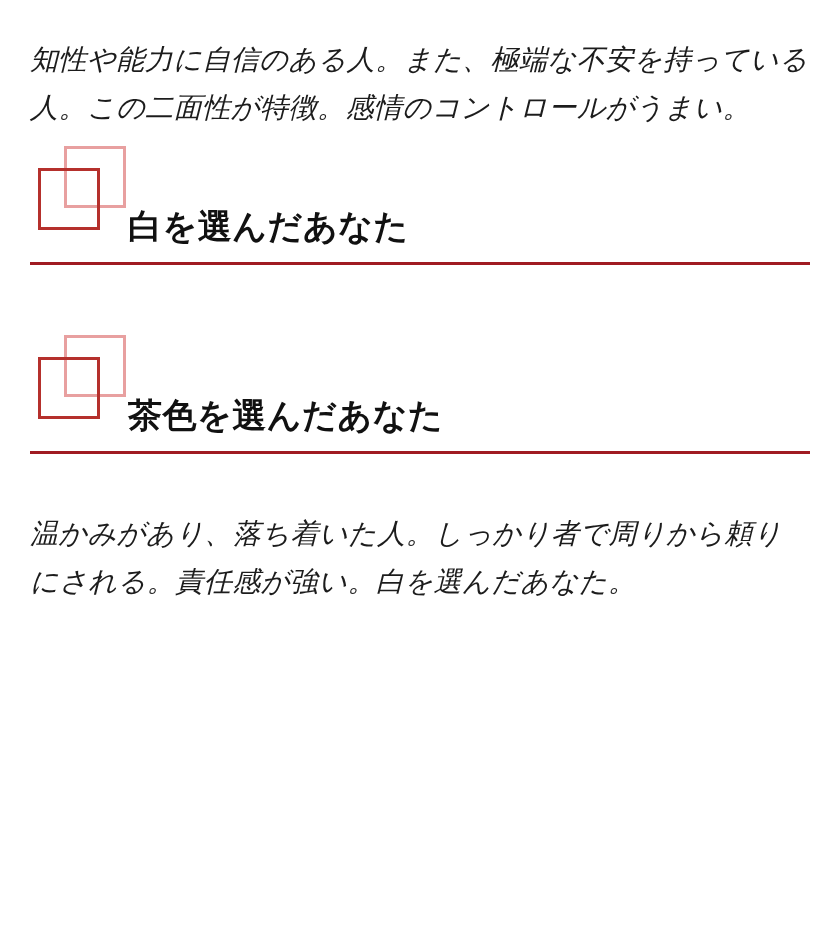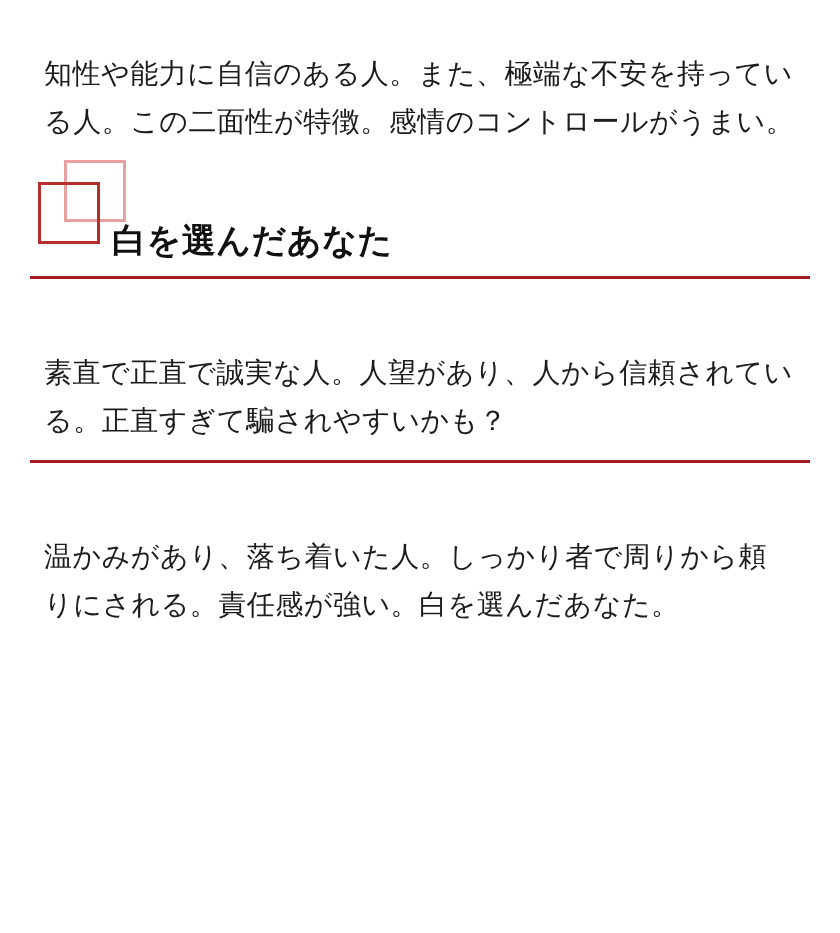--- a/index.html
+++ b/index.html
@@ -19,22 +19,23 @@
     height: 933px;
     box-sizing: border-box;
     padding: 0 30px;
     position: relative;
   }
   .body-text {
     font-size: 28px;
     line-height: 1.72;
     letter-spacing: 0.5px;
     color: #1c1c1c;
-    margin: 14px;
+    margin: 0;
     font-weight: 400;
+    font-style: italic;
   }
   .section {
     position: relative;
   }
   .spacer-top {
     height: 36px;
   }
   .heading-block {
     position: relative;
     height: 110px;
@@ -63,21 +64,21 @@
   }
   .sq-icon .sq-front {
     left: 0px;
     top: 22px;
     width: 62px;
     height: 62px;
     border-color: #b5302c;
   }
   .heading-text {
     position: absolute;
-    left: 82px;
+    left: 98px;
     bottom: 6px;
     font-size: 34px;
     font-weight: 700;
     letter-spacing: 0.5px;
     color: #111111;
     white-space: nowrap;
   }
   .rule {
     height: 3px;
     background: #a01b22;
@@ -103,21 +104,27 @@
         <div class="sq sq-front"></div>
       </div>
       <div class="heading-text">白を選んだあなた</div>
     </div>
     <div class="rule"></div>
   </div>
 
   <div class="gap-after-rule"></div>
 
   <div class="section">
-    <p class="body-text">素直で正直で誠実な人。人望があり、人から信頼されている。正直すぎて騙されやすいかも？</p>
+    <div class="heading-block">
+      <div class="sq-icon">
+        <div class="sq sq-back"></div>
+        <div class="sq sq-front"></div>
+      </div>
+      <div class="heading-text">茶色を選んだあなた</div>
+    </div>
     <div class="rule"></div>
   </div>
 
   <div class="gap-after-rule"></div>
 
   <div class="section">
     <p class="body-text">温かみがあり、落ち着いた人。しっかり者で周りから頼りにされる。責任感が強い。白を選んだあなた。</p>
   </div>
 
 </div>

